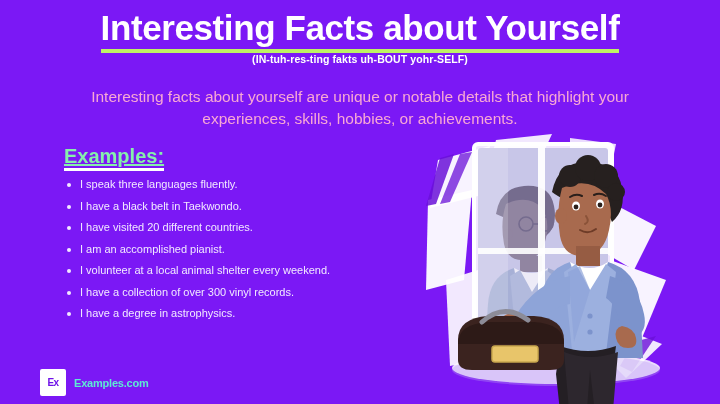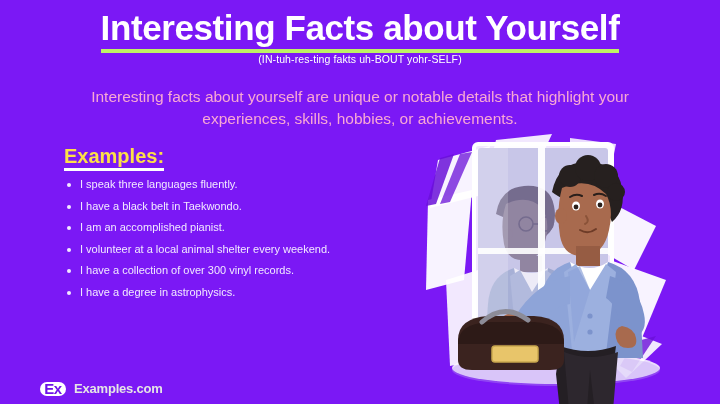--- a/index.html
+++ b/index.html
@@ -34,21 +34,21 @@
     line-height: 1.15;
     border-bottom: 4px solid #bef264;
     padding-bottom: 1px;
     white-space: nowrap;
   }
   .pronunciation {
     position: absolute;
     top: 53px; left: 0; right: 0;
     text-align: center;
     font-size: 10.5px;
-    font-weight: normal;
+    font-weight: bold;
     color: #ffffff;
     letter-spacing: 0.1px;
   }
 
   
   .description {
     position: absolute;
     top: 86px;
     left: 62px;
     width: 596px;
@@ -58,24 +58,25 @@
     color: #f9a8d4;
   }
 
   
   .examples-heading {
     position: absolute;
     top: 144px;
     left: 64px;
     font-size: 20px;
     font-weight: bold;
-    color: #fde047;
+    color: #86efac;
     border-bottom: 3px solid #ffffff;
     padding-bottom: 0px;
     line-height: 1.2;
+    text-decoration: underline;
   }
 
   .bullets {
     position: absolute;
     top: 174px;
     left: 66px;
     width: 372px;
     list-style: none;
   }
   .bullets li {
@@ -98,35 +99,35 @@
   
   .logo {
     position: absolute;
     left: 40px;
     bottom: 8px;
     display: flex;
     align-items: center;
     gap: 8px;
   }
   .logo-mark {
-    width: 26px; height: 14px;
+    width: 26px; height: 27px;
     background: #ffffff;
-    border-radius: 13px;
+    border-radius: 2px;
     display: flex;
     align-items: center;
     justify-content: center;
-    font-size: 15px;
+    font-size: 10px;
     font-weight: bold;
     color: #6f12e8;
     letter-spacing: -0.5px;
   }
   .logo-text {
-    font-size: 13px;
-    font-weight: bold;
-    color: #e5e5e5;
+    font-size: 11px;
+    font-weight: bold;
+    color: #5eead4;
     letter-spacing: -0.2px;
   }
 
   
   .illustration {
     position: absolute;
     right: 0;
     top: 130px;
     width: 300px;
     height: 274px;
@@ -143,20 +144,21 @@
   </div>
   <div class="pronunciation">(IN-tuh-res-ting fakts uh-BOUT yohr-SELF)</div>
 
   <div class="description">Interesting facts about yourself are unique or notable details that highlight your experiences, skills, hobbies, or achievements.</div>
 
   <div class="examples-heading">Examples:</div>
 
   <ul class="bullets">
     <li>I speak three languages fluently.</li>
     <li>I have a black belt in Taekwondo.</li>
+    <li>I have visited 20 different countries.</li>
     <li>I am an accomplished pianist.</li>
     <li>I volunteer at a local animal shelter every weekend.</li>
     <li>I have a collection of over 300 vinyl records.</li>
     <li>I have a degree in astrophysics.</li>
   </ul>
 
   <div class="logo">
     <div class="logo-mark">Ex</div>
     <div class="logo-text">Examples.com</div>
   </div>

